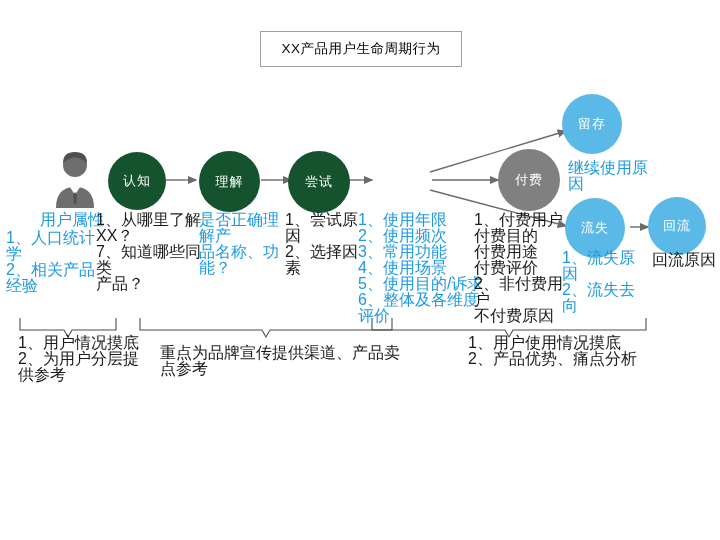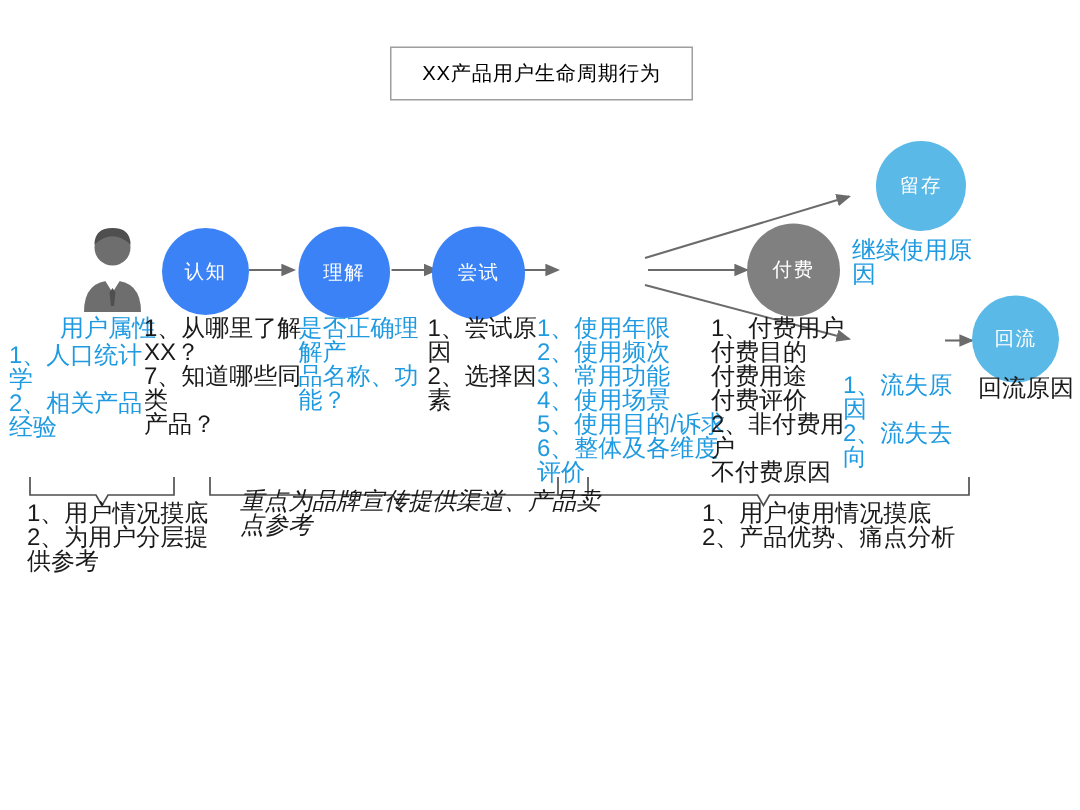--- a/index.html
+++ b/index.html
@@ -48,21 +48,21 @@
   .node {
     position: absolute;
     border-radius: 50%;
     display: flex;
     align-items: center;
     justify-content: center;
     color: #ffffff;
     font-size: 13px;
     letter-spacing: 1px;
   }
-  .node.blue { background: #3b82f6; }
+  .node.blue { background: #14532d; }
   .node.gray { background: #808080; }
   .node.lightblue { background: #5bb9e8; }
 
   
   .person {
     position: absolute;
     left: 48px;
     top: 150px;
     width: 54px;
     height: 58px;
@@ -125,21 +125,22 @@
       <path d="M8 58 q0 -21 19 -21 q19 0 19 21 z" fill="#6e6e6e"></path>
       <path d="M22 37 l5 8 l5 -8 l-2 -2 l-6 0 z" fill="#ffffff"></path>
       <path d="M25 45 l2 -3 l2 3 l-1 9 l-2 0 z" fill="#4f4f4f"></path>
     </svg>
   </div>
 
   <div class="node blue" style="left:108px; top:152px; width:58px; height:58px;">认知</div>
   <div class="node blue" style="left:199px; top:151px; width:61px; height:61px;">理解</div>
   <div class="node blue" style="left:288px; top:151px; width:62px; height:62px;">尝试</div>
   <div class="node gray" style="left:498px; top:149px; width:62px; height:62px;">付费</div>
-  <div class="node lightblue" style="left:584px; top:94px; width:60px; height:60px;">留存</div>
+  <div class="node lightblue" style="left:562px; top:94px; width:60px; height:60px;">留存</div>
+  <div class="node lightblue" style="left:565px; top:198px; width:60px; height:60px;">流失</div>
   <div class="node lightblue" style="left:648px; top:197px; width:58px; height:58px;">回流</div>
 
   <div class="tblock c-blue" style="left:32px; top:212px; width:80px; text-align:center;">用户属性</div>
   <div class="tblock c-blue" style="left:6px; top:230px; width:100px;">1、人口统计学
 2、相关产品经验</div>
 
   <div class="tblock c-black" style="left:96px; top:212px; width:105px;">1、从哪里了解XX？
 7、知道哪些同类
     产品？</div>
 
@@ -165,17 +166,17 @@
 
   <div class="tblock c-blue" style="left:568px; top:160px; width:90px;">继续使用原因</div>
 
   <div class="tblock c-blue" style="left:562px; top:250px; width:80px;">1、流失原因
 2、流失去向</div>
 
   <div class="tblock c-black" style="left:652px; top:252px; width:70px;">回流原因</div>
 
   <div class="summary" style="left:18px; top:335px; width:130px;">1、用户情况摸底
 2、为用户分层提供参考</div>
-  <div class="summary" style="left:160px; top:327px; width:250px;font-style:italic;">重点为品牌宣传提供渠道、产品卖点参考</div>
+  <div class="summary" style="left:160px; top:345px; width:250px;">重点为品牌宣传提供渠道、产品卖点参考</div>
   <div class="summary" style="left:468px; top:335px; width:180px;">1、用户使用情况摸底
 2、产品优势、痛点分析</div>
 
 </div>
 
 </body></html>

